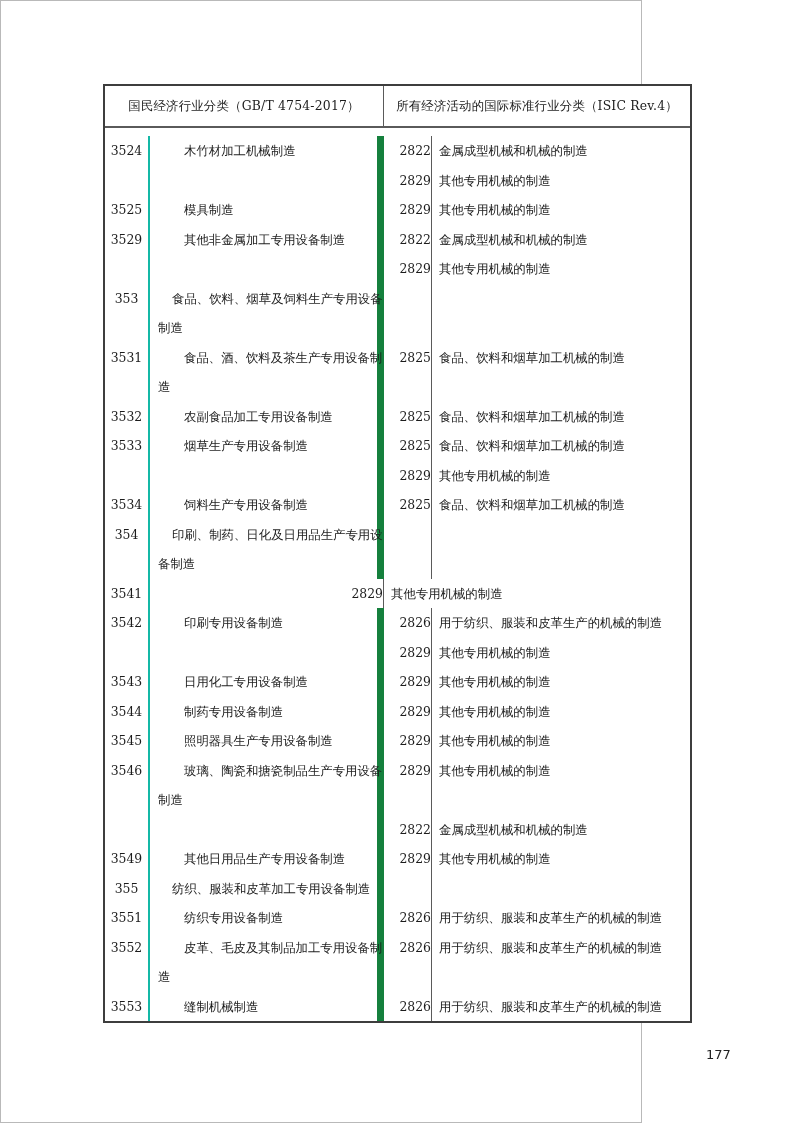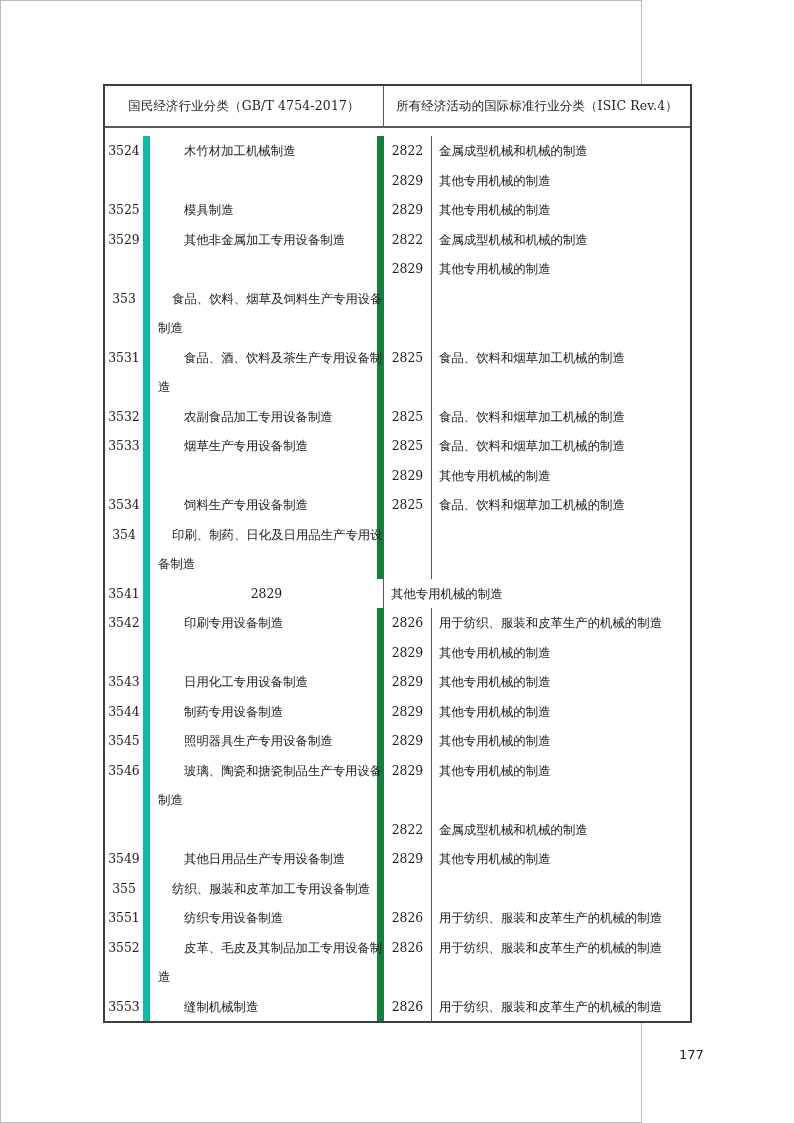--- a/index.html
+++ b/index.html
@@ -45,39 +45,39 @@
     grid-template-columns: 45px 234px 48px auto;
     height: 29.5px;
   }
   .cell {
     font-size: 12.4px;
     line-height: 29.5px;
     white-space: nowrap;
   }
   .code-l {
     text-align: center;
-    border-right: 7px solid #14b8a6;
+    border-right: 2px solid #14b8a6;
     overflow: hidden;
   }
   .name-l {
     border-right: 7px solid #15803d;
     padding-left: 8px;
   }
   .name-l.section { text-indent: 14px; }
   .name-l.item    { text-indent: 26px; }
   .name-l.wrap    { text-indent: 0; }
   .code-r {
-    text-align: center;
+    text-align: right;
     border-right: 1px solid #5a5a5a;
     overflow: hidden;
   }
   .name-r { padding-left: 7px; }
   .page-number {
     position: absolute;
-    left: 678px; top: 1046px;
+    left: 705px; top: 1046px;
     font-family: "DejaVu Sans", "Liberation Sans", sans-serif;
     font-size: 13px;
     color: #222222;
   }
 </style>
 </head>
 <body>
 
 <div class="page">
 

